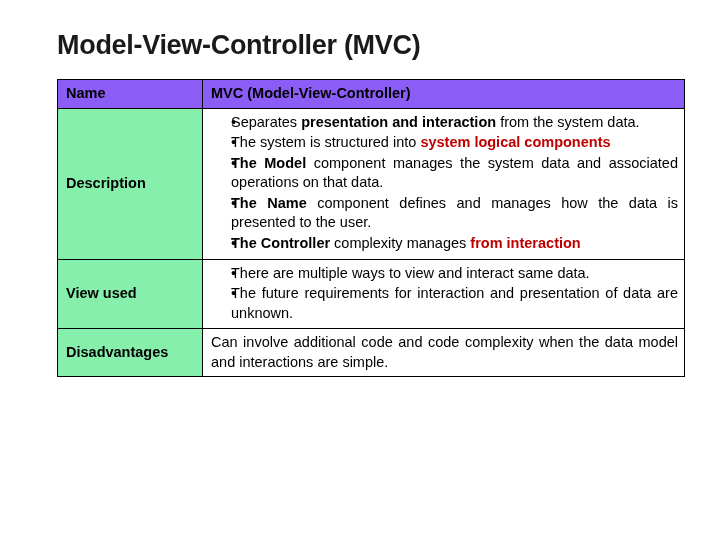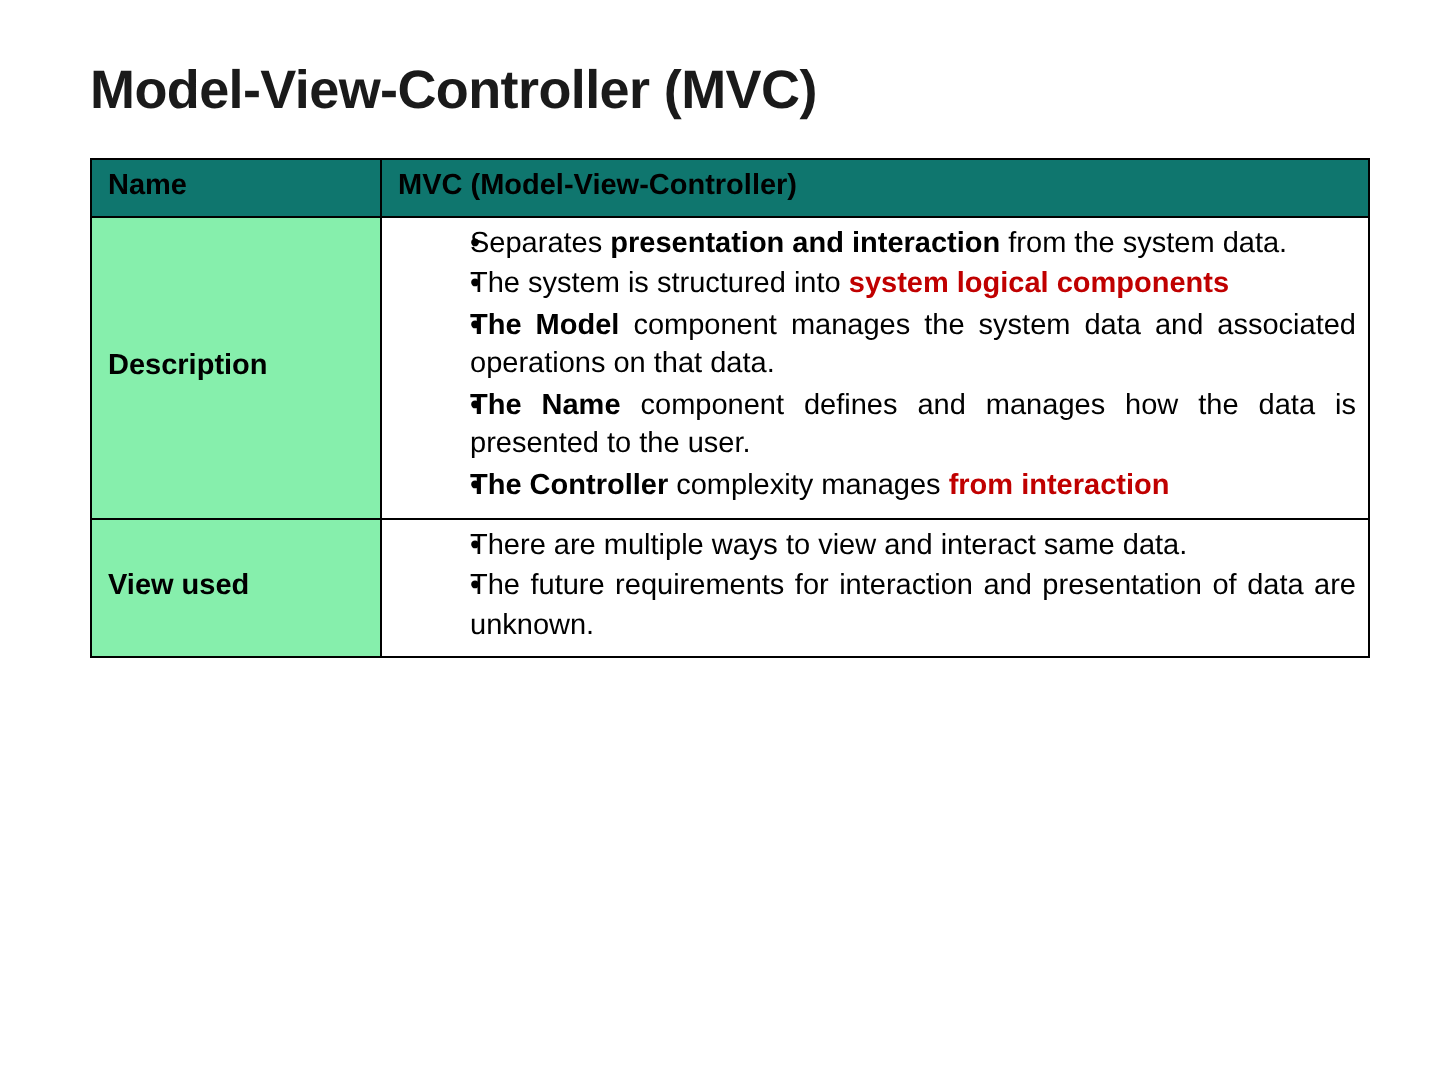--- a/index.html
+++ b/index.html
@@ -5,21 +5,21 @@
   body {
     margin: 0;
     padding: 0;
     font-family: Arial, Helvetica, sans-serif;
     background: #fff;
     width: 720px;
     height: 540px;
     box-sizing: border-box;
   }
   .slide {
-    padding: 30px 35px 20px 45px;
+    padding: 30px 35px 20px 57px;
   }
   h1 {
     font-size: 27px;
     font-weight: bold;
     color: #1a1a1a;
     margin: 0 0 18px 0;
     letter-spacing: -0.3px;
   }
   table {
     border-collapse: collapse;
@@ -27,37 +27,37 @@
     table-layout: fixed;
     font-size: 14.5px;
     line-height: 1.35;
   }
   td {
     border: 1px solid #000;
     vertical-align: top;
     padding: 4px 6px 4px 8px;
   }
   col.rowhdr { width: 145px; }
-  tr.header td { background: #0f766e; font-weight: bold; }
+  tr.header td { background: #8b5cf6; font-weight: bold; }
   td.label { background: #86efac; font-weight: bold; vertical-align: middle; }
   ul.bullets {
     margin: 0;
     padding-left: 20px;
     list-style: none;
   }
   ul.bullets > li::before {
     content: "•";
     position: absolute;
     left: 0;
     top: 0;
   }
   ul.bullets > li {
     position: relative;
     padding-left: 0;
-    margin: 0 0 1px 16px;
+    margin: 0 0 1px 0;
     text-align: justify;
   }
   ul.bullets > li > span { display: inline; }
   .b { font-weight: bold; }
   .red { color: #c00000; font-weight: bold; }
   .plain { text-align: justify; }
 </style>
 </head>
 <body>
 
@@ -93,16 +93,20 @@
       <td class="label">View used</td>
       <td>
         <ul class="bullets">
           <li><span>There are multiple ways to view and interact same data.</span></li>
           <li><span>The future requirements for interaction and presentation of data are unknown.</span></li>
         </ul>
       </td>
     </tr>
 
 
+    <tr>
+      <td class="label">Disadvantages</td>
+      <td class="plain">Can involve additional code and code complexity when the data model and interactions are simple.</td>
+    </tr>
 
   </tbody>
     </table>
 </div>
 
 </body></html>

